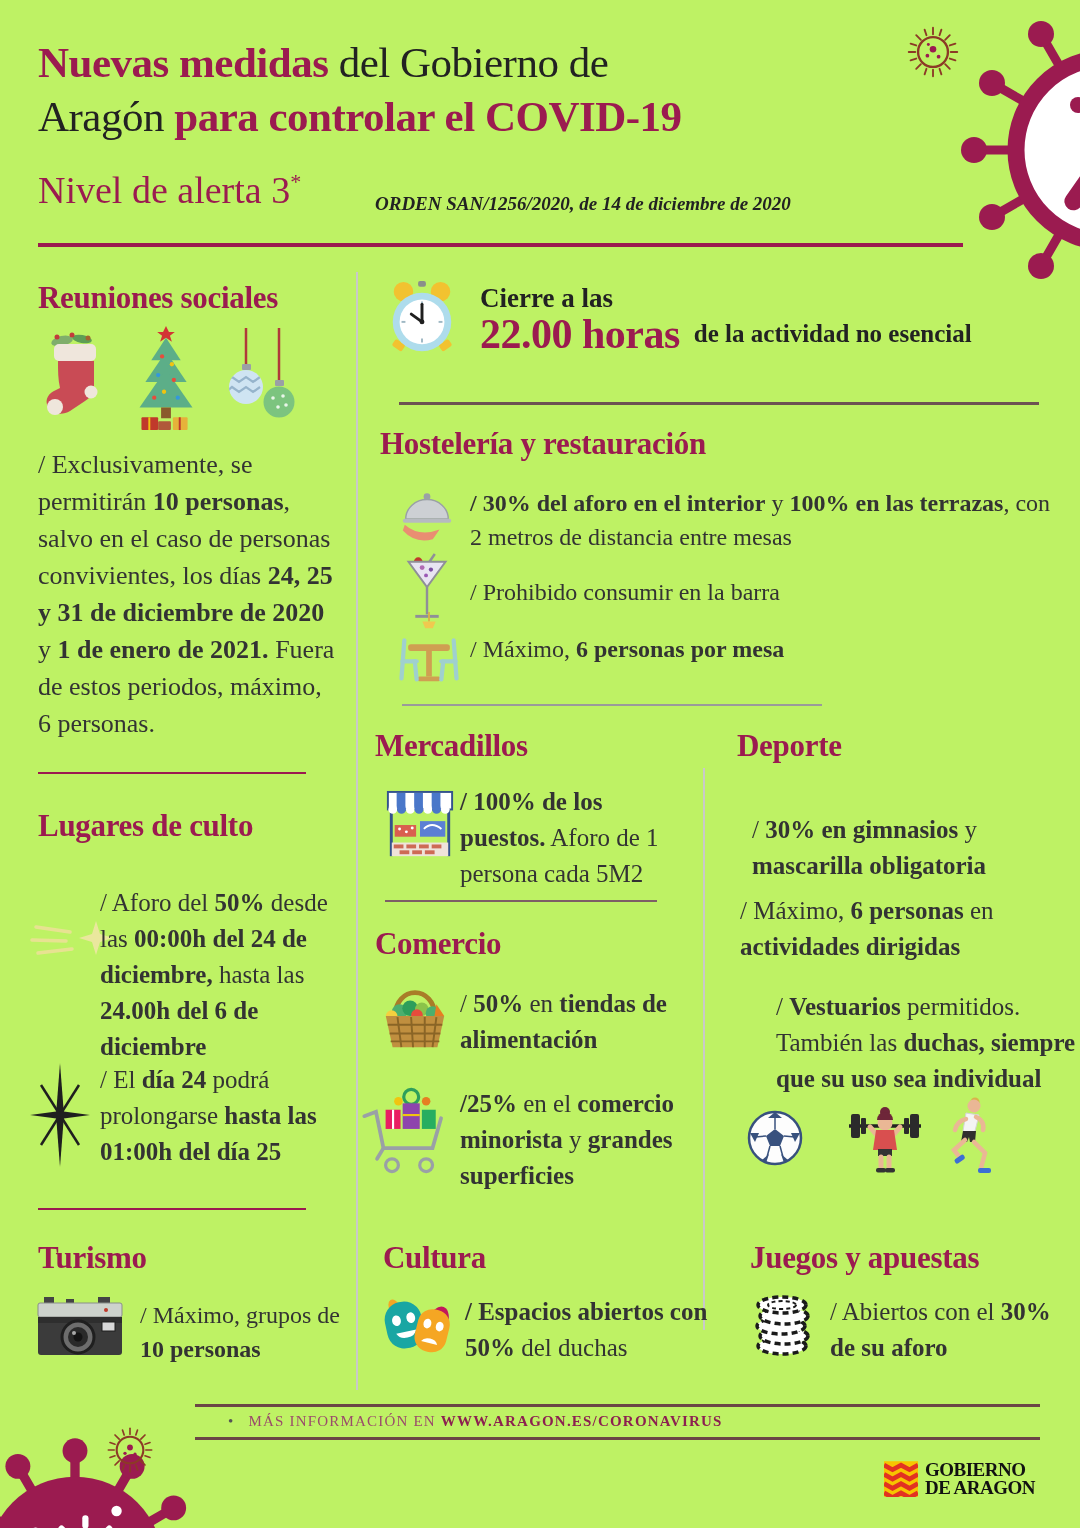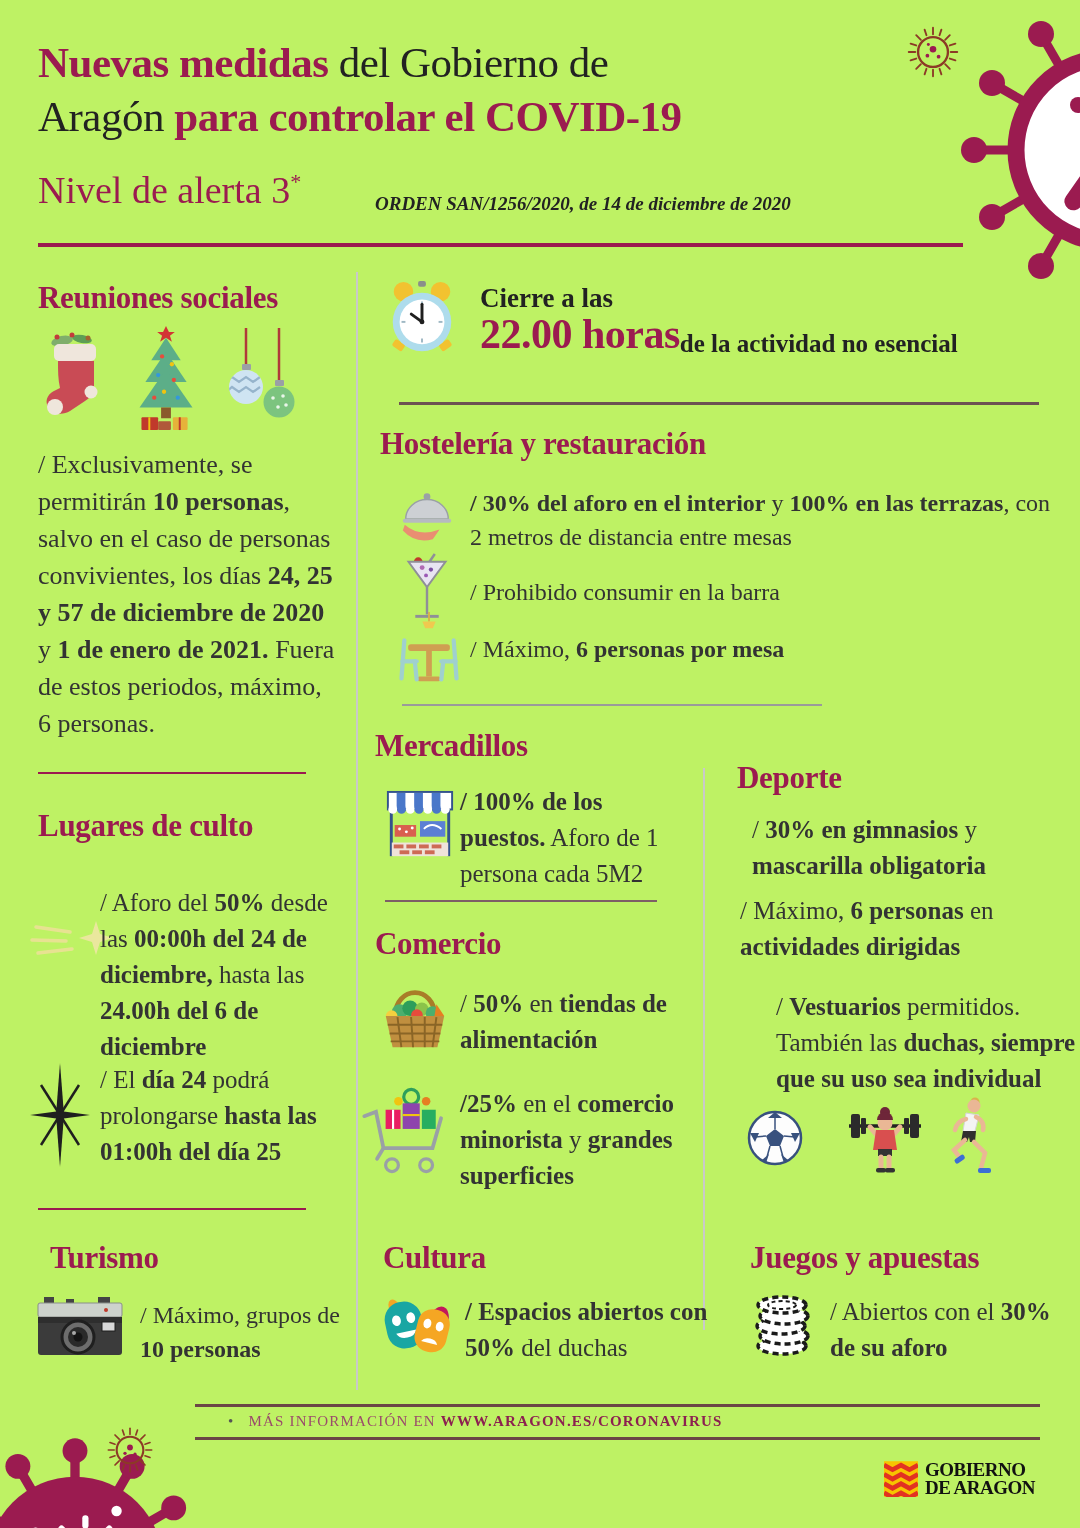--- a/index.html
+++ b/index.html
@@ -13,21 +13,21 @@
   .alert sup{font-size:22px;}
   .order{font-size:19px;font-style:italic;font-weight:700;color:#222;}
   .sec-title{font-size:31px;font-weight:800;color:#9b1b50;letter-spacing:-0.3px;}
   .body{font-size:24px;line-height:34px;color:#333;}
   .body.md{font-size:25px;line-height:36px;}
   .body.lg{font-size:26px;line-height:37px;}
   .hline{position:absolute;background:#9b1b50;}
   .gline{position:absolute;background:#c9c9c9;}
   .dline{position:absolute;background:#6d5252;}
   .banner-l1{font-size:27px;font-weight:800;color:#222;}
-  .banner-row{display:flex;align-items:flex-end;}
+  .banner-row{display:flex;align-items:center;gap:14px;}
   .banner-time{font-size:42px;font-weight:800;color:#9b1b50;letter-spacing:-0.5px;}
   .banner-rest{font-size:25px;font-weight:800;color:#222;}
   .finfo{font-size:15px;letter-spacing:1.2px;color:#9b4b6b;font-weight:500;text-align:center;}
   .finfo .b{color:#8c2050;font-weight:800;}
   .fbullet{color:#555;margin-right:14px;font-size:15px;}
   .logo{display:flex;gap:7px;align-items:flex-start;}
   .logo-text{font-size:19px;line-height:18px;font-weight:800;color:#111;letter-spacing:-0.5px;}
 </style>
 </head>
 <body>
@@ -170,21 +170,21 @@
     </g>
     <circle cx="57" cy="74" r="15.5" fill="#7cc47f"></circle>
     <g fill="#e8f5e9">
         <circle cx="51" cy="70" r="1.8"></circle>
         <circle cx="61" cy="68" r="1.8"></circle>
         <circle cx="56" cy="79" r="1.8"></circle>
         <circle cx="64" cy="77" r="1.8"></circle>
       </g>
   </svg>
 
-  <p class="body lg abs" style="left:38px;top:446px;width:300px;margin:0;"><span>/ Exclusivamente, se permitirán </span><span class="b">10 personas</span><span>, salvo en el caso de personas convivientes, los días </span><span class="b">24, 25 y 57 de diciembre de 2020</span><span> y </span><span class="b">1 de enero de 2021.</span><span> Fuera de estos periodos, máximo, 6 personas.</span></p>
+  <p class="body lg abs" style="left:38px;top:446px;width:300px;margin:0;"><span>/ Exclusivamente, se permitirán </span><span class="b">10 personas</span><span>, salvo en el caso de personas convivientes, los días </span><span class="b">24, 25 y 31 de diciembre de 2020</span><span> y </span><span class="b">1 de enero de 2021.</span><span> Fuera de estos periodos, máximo, 6 personas.</span></p>
 
   <div class="hline" style="left:38px;top:772px;width:268px;height:2px;"></div>
 
   <div class="sec-title abs" style="left:38px;top:808px;">Lugares de culto</div>
 
   <svg class="abs" style="left:30px;top:915px;" width="96" height="48" viewBox="0 0 96 48" opacity="0.85">
     <g stroke="#efe09a" stroke-width="3.5" stroke-linecap="round">
       <line x1="6" y1="12" x2="40" y2="17"></line>
         <line x1="2" y1="25" x2="36" y2="26"></line>
         <line x1="8" y1="38" x2="42" y2="34"></line>
@@ -200,21 +200,21 @@
     </g>
     <g stroke="#1f1f1f" stroke-width="2.5">
       <line x1="13" y1="22" x2="51" y2="82"></line>
         <line x1="51" y1="22" x2="13" y2="82"></line>
     </g>
   </svg>
   <p class="body md abs" style="left:100px;top:1062px;width:245px;margin:0;"><span>/ El </span><span class="b">día 24</span><span> podrá prolongarse </span><span class="b">hasta las 01:00h del día 25</span></p>
 
   <div class="hline" style="left:38px;top:1208px;width:268px;height:2px;"></div>
 
-  <div class="sec-title abs" style="left:50px;top:1240px;">Turismo</div>
+  <div class="sec-title abs" style="left:38px;top:1240px;">Turismo</div>
   <svg class="abs" style="left:36px;top:1294px;" width="88" height="66" viewBox="0 0 88 64">
     <rect x="8" y="2" width="10" height="6" fill="#444"></rect>
       <rect x="62" y="2" width="12" height="6" fill="#444"></rect>
       <rect x="30" y="4" width="8" height="4" fill="#444"></rect>
     <rect x="2" y="8" width="84" height="14" rx="2" fill="#cdd2cc" stroke="#8a8f8a"></rect>
     <circle cx="70" cy="15" r="2" fill="#c0392b"></circle>
     <rect x="2" y="22" width="84" height="38" rx="3" fill="#3b3b3b"></rect>
     <rect x="2" y="22" width="84" height="6" fill="#2e2e2e"></rect>
     <rect x="66" y="27" width="13" height="9" fill="#d8d8d8" stroke="#1f1f1f"></rect>
     <circle cx="42" cy="42" r="16" fill="#6d6d6d" stroke="#1f1f1f" stroke-width="3"></circle>
@@ -373,21 +373,21 @@
       <circle cx="62" cy="18" r="4" fill="#e67e22"></circle>
     <g stroke="#9aa0a6" stroke-width="3.5" fill="none" stroke-linecap="round">
       <path d="M4,32 L15,28 L22,62 L68,62 L76,34"></path>
       <line x1="22" y1="62" x2="16" y2="72"></line>
     </g>
     <circle cx="30" cy="78" r="6" fill="none" stroke="#9aa0a6" stroke-width="3"></circle>
     <circle cx="62" cy="78" r="6" fill="none" stroke="#9aa0a6" stroke-width="3"></circle>
   </svg>
   <p class="body md abs" style="left:460px;top:1086px;width:248px;margin:0;"><span class="b">/25%</span><span> en el </span><span class="b">comercio minorista</span><span> y </span><span class="b">grandes superficies</span></p>
 
-  <div class="sec-title abs" style="left:737px;top:760px;">Deporte</div>
+  <div class="sec-title abs" style="left:737px;top:728px;">Deporte</div>
   <p class="body md abs" style="left:740px;top:800px;width:310px;margin:12px;"><span>/ </span><span class="b">30% en gimnasios</span><span> y </span><span class="b">mascarilla obligatoria</span></p>
   <p class="body md abs" style="left:740px;top:893px;width:310px;margin:0;"><span>/ Máximo, </span><span class="b">6 personas</span><span> en </span><span class="b">actividades dirigidas</span></p>
   <p class="body md abs" style="left:772px;top:985px;width:320px;margin:4px;"><span>/ </span><span class="b">Vestuarios</span><span> permitidos. También las </span><span class="b">duchas, siempre que su uso sea individual</span></p>
 
   <svg class="abs" style="left:745px;top:1108px;" width="60" height="60" viewBox="0 0 60 60">
     <circle cx="30" cy="30" r="26" fill="#fdfdfd" stroke="#38517e" stroke-width="2.5"></circle>
     <polygon points="30,21 39,28 35,38 25,38 21,28" fill="#38517e"></polygon>
     <g fill="#38517e">
       <polygon points="30,4 37,10 23,10"></polygon>
       <polygon points="55,25 50,34 46,25"></polygon>

